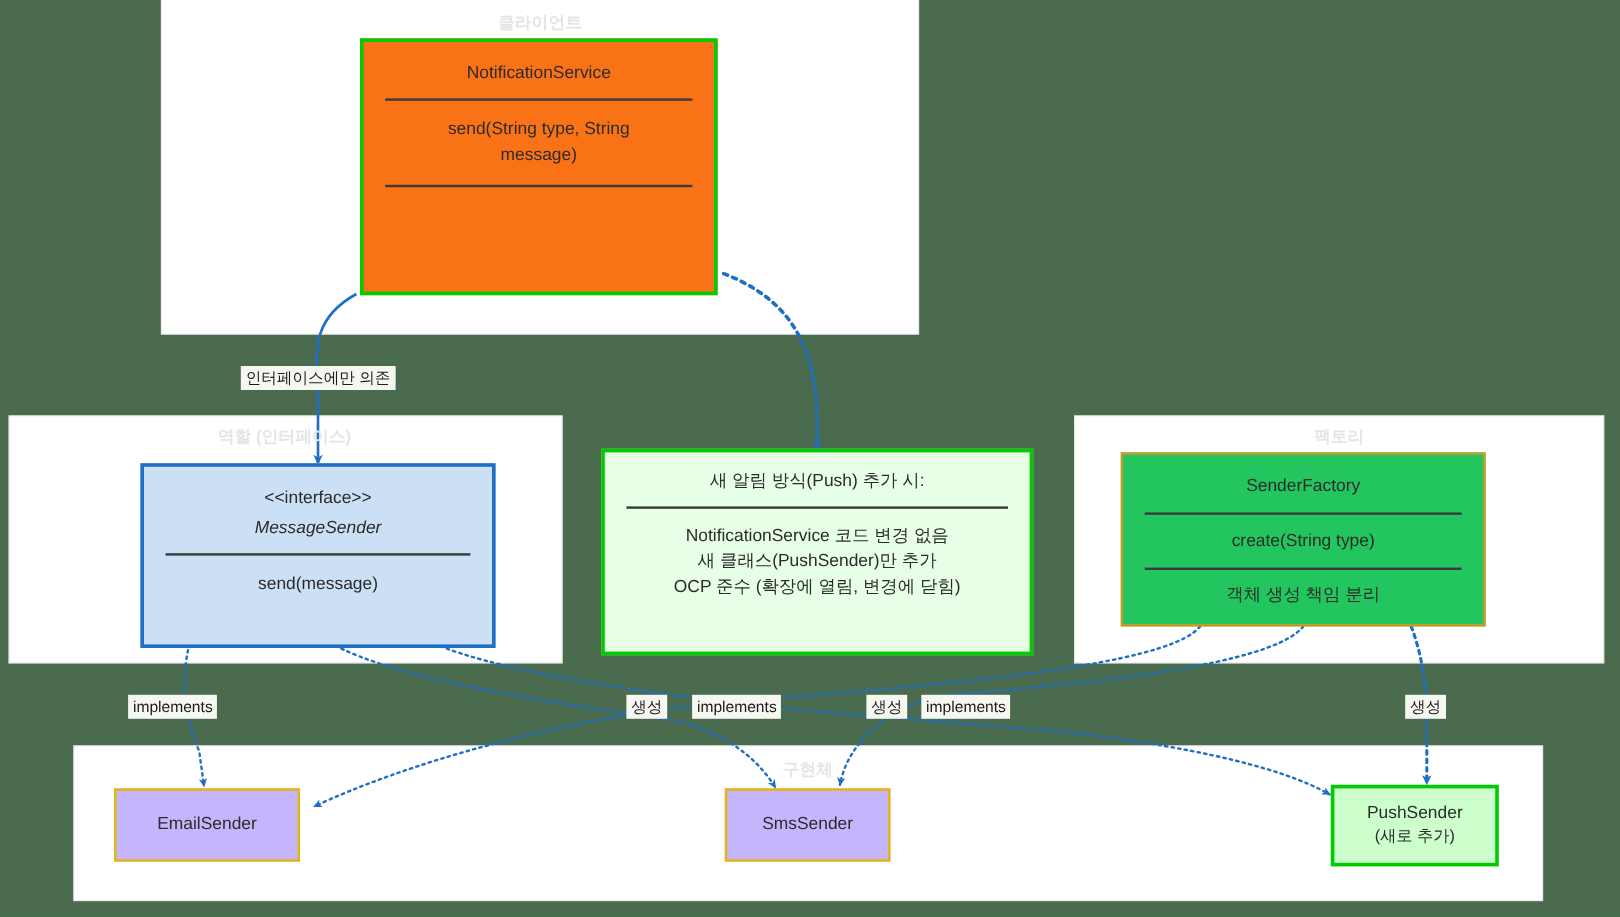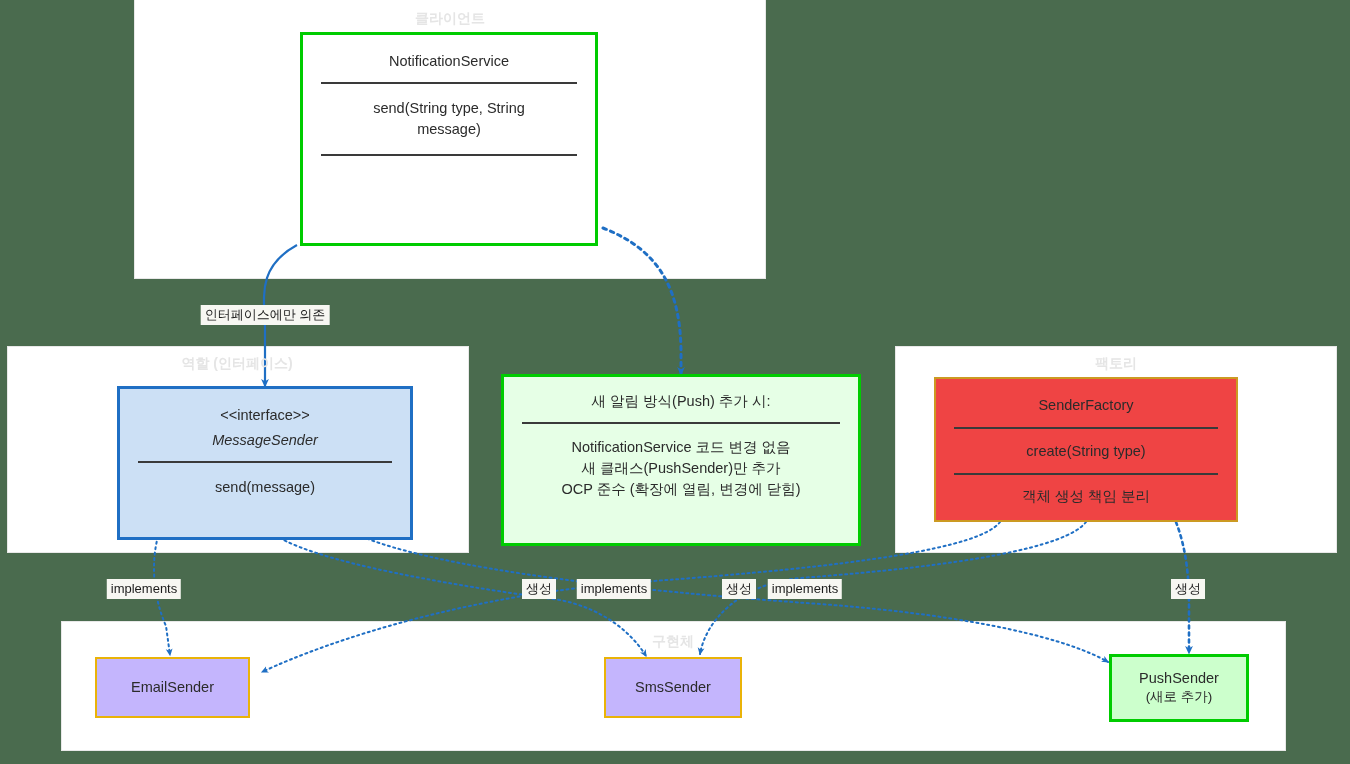--- a/index.html
+++ b/index.html
@@ -33,25 +33,25 @@
   
   .uml{
     position:absolute;
     box-sizing:border-box;
     display:flex;
     flex-direction:column;
     z-index:5;
     text-align:center;
     color:#2b2b2b;
   }
-  .uml.green{background:#ffffff;border:3px solid #00cc00;}
+  .uml.green{background:#f97316;border:3px solid #00cc00;}
   .uml.greenlite{background:#e6ffe6;border:3px solid #00cc00;}
   .uml.impl{background:#c4b5fd;border:2px solid #eab308;}
   .uml.blue{background:#cce0f5;border:3px solid #1f6fc4;}
-  .uml.amber{background:#ef4444;border:2px solid #cc9a22;}
+  .uml.amber{background:#22c55e;border:2px solid #cc9a22;}
 
   .sec{
     padding:10px 14px;
     font-size:14.5px;
     line-height:1.45;
   }
   .divider{
     height:0;
     border-top:2px solid #3a3a3a;
     margin:0 18px;

